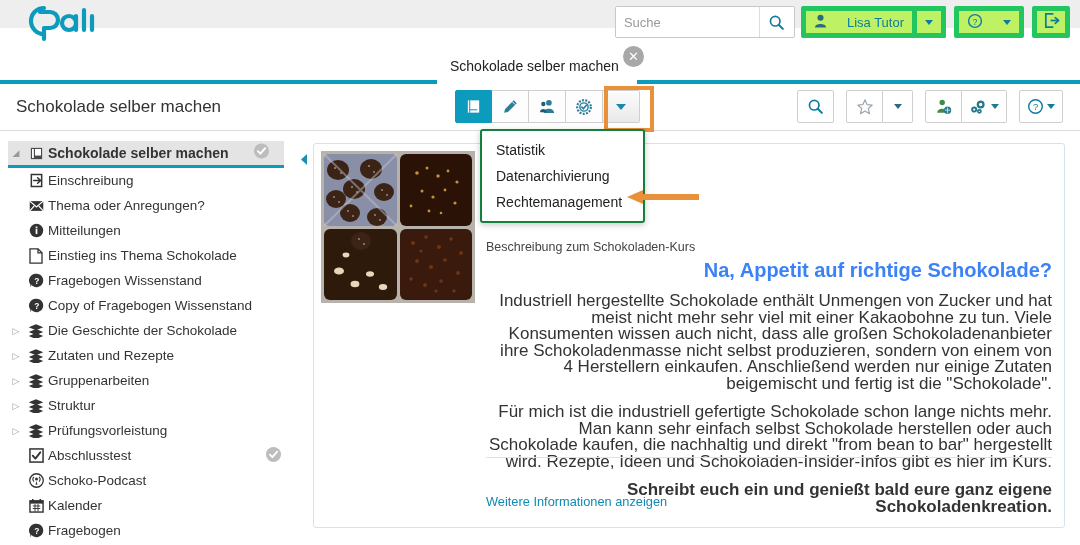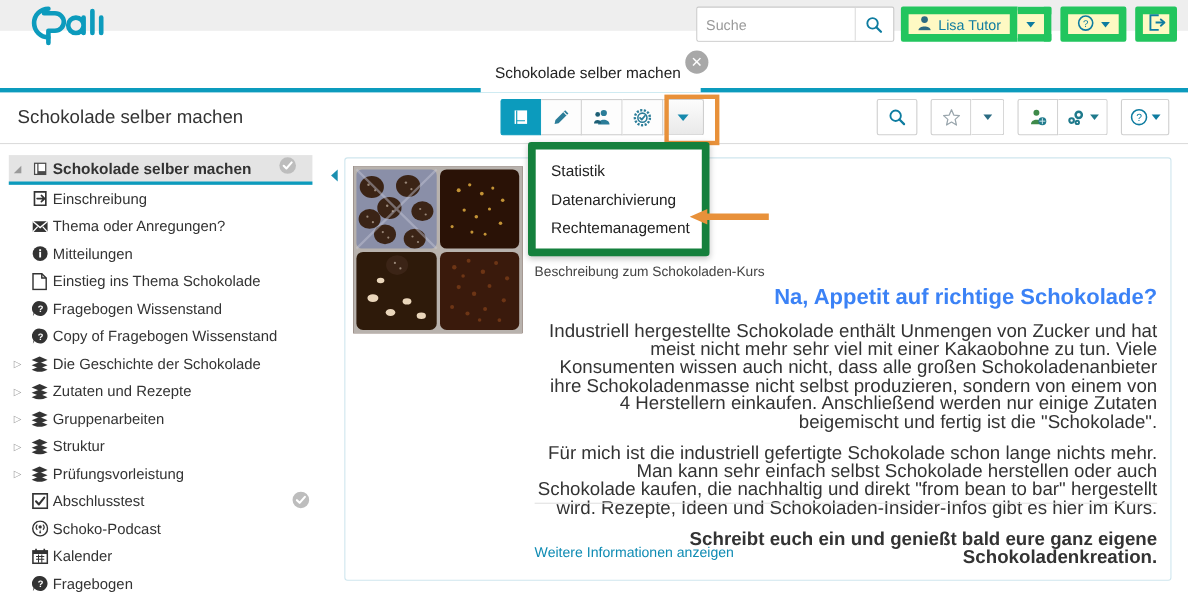--- a/index.html
+++ b/index.html
@@ -29,22 +29,22 @@
     width: 143px; border: none; outline: none; padding: 0 8px;
     font-family: "Liberation Sans", sans-serif; font-size: 13px; color: #333;
     background: #fff;
   }
   .search-input::placeholder { color: #9a9a9a; }
   .search-btn {
     width: 35px; border: none; border-left: 1px solid #ddd; background: #fff;
     display: flex; align-items: center; justify-content: center; cursor: pointer;
   }
   .tb-btn {
-    background: #fef9c3; border: 7px solid #22c55e; border-radius: 2px;
-    display: flex; align-items: center; justify-content: center; gap: 6px;
+    background: #bef264; border: 5px solid #22c55e; border-radius: 2px;
+    display: flex; align-items: center; justify-content: center; gap: 20px;
     padding: 0 8px; height: 32px; cursor: pointer; color: #0e7ca0;
     font-size: 13px; font-family: "Liberation Sans", sans-serif;
   }
   .tb-btn + .tb-btn { margin-left: 6px; }
   .tb-seg { display: flex; margin-left: 6px; }
   .tb-seg .tb-btn { margin-left: 0; border-radius: 0; }
   .tb-seg .tb-btn:first-child { border-radius: 2px 0 0 2px; }
   .tb-seg .tb-btn:last-child { border-radius: 0 2px 2px 0; border-left: none; }
   .caret { width: 0; height: 0; border-left: 4px solid transparent; border-right: 4px solid transparent; border-top: 5px solid #0e7ca0; }
 
@@ -105,21 +105,21 @@
 
   
   .highlight-ring {
     position: absolute; left: 604px; top: 86px; width: 50px; height: 46px;
     border: 4px solid #e8913a; pointer-events: none; z-index: 30;
   }
 
   
   .dropdown {
     position: absolute; left: 480px; top: 129px; width: 165px;
-    background: #fff; border: 7px solid #15803d; border-radius: 3px;
+    background: #fff; border: 2px solid #15803d; border-radius: 3px;
     box-shadow: 0 2px 6px rgba(0,0,0,.22); z-index: 40; padding: 6px 0;
   }
   .dd-item {
     padding: 5px 14px; font-size: 14px; color: #222; cursor: pointer; white-space: nowrap;
   }
 
   .arrow-anno { position: absolute; left: 627px; top: 188px; z-index: 45; }
 
   
   .sidebar {

